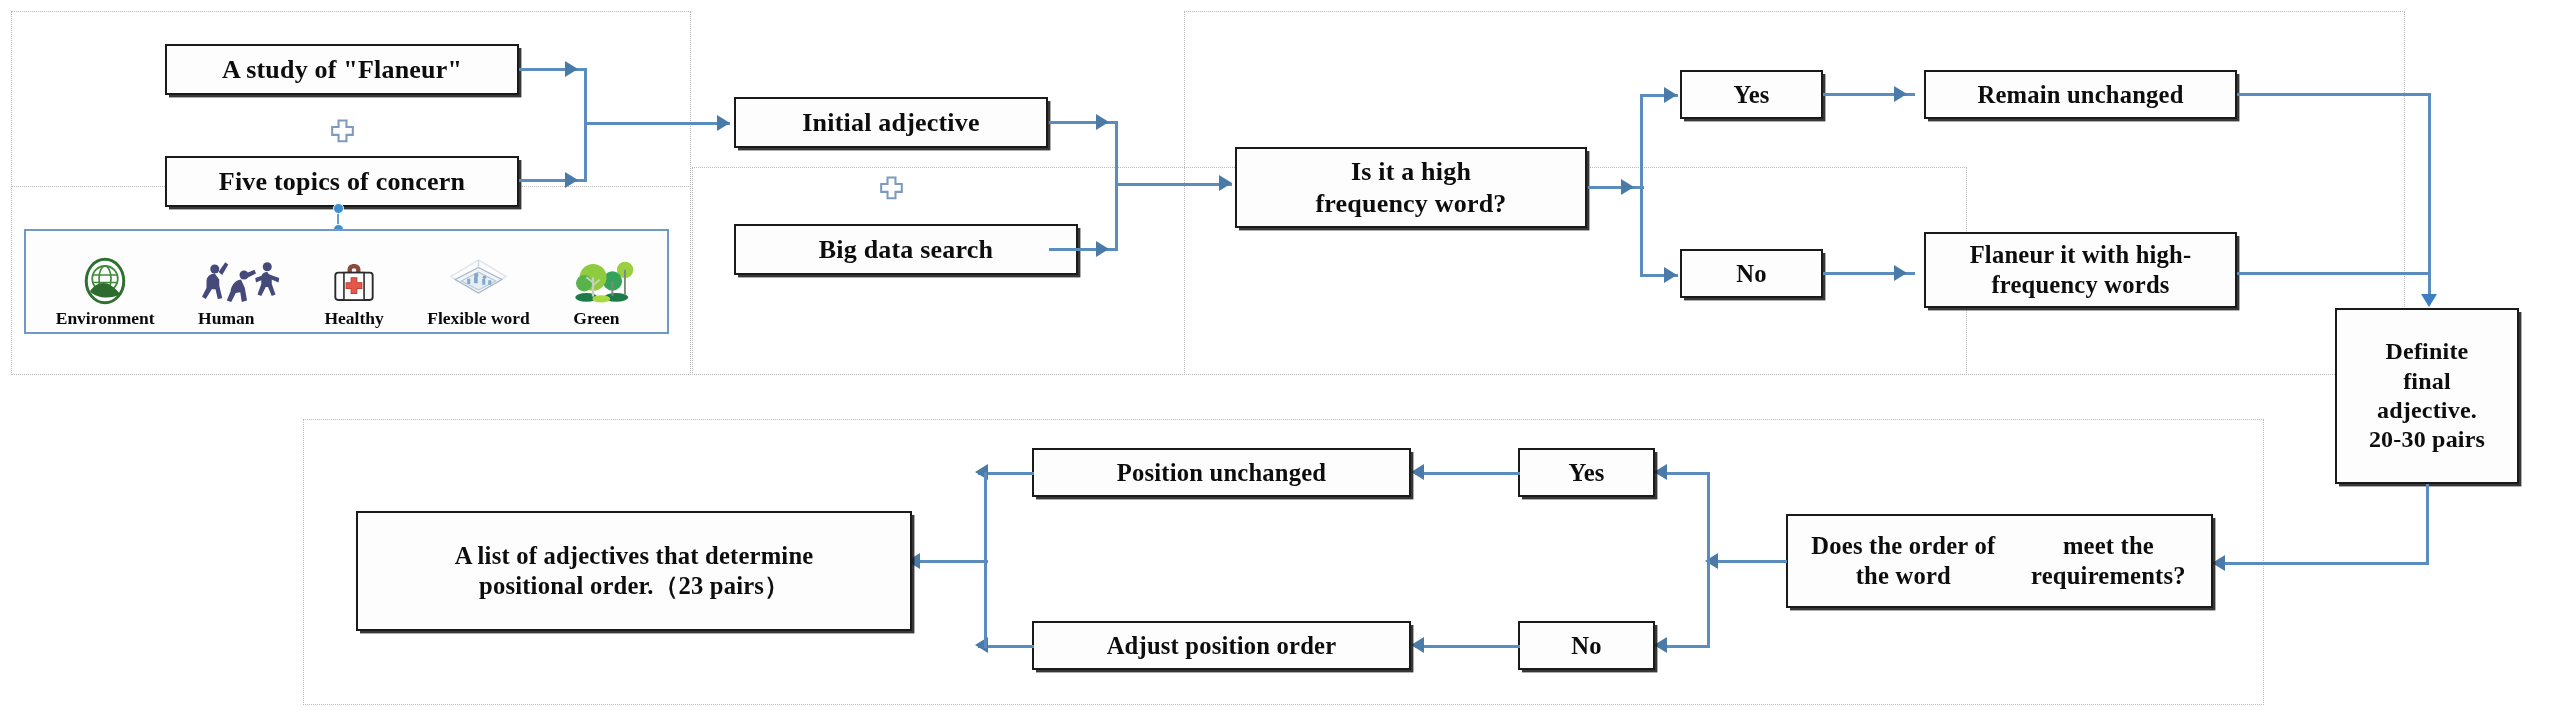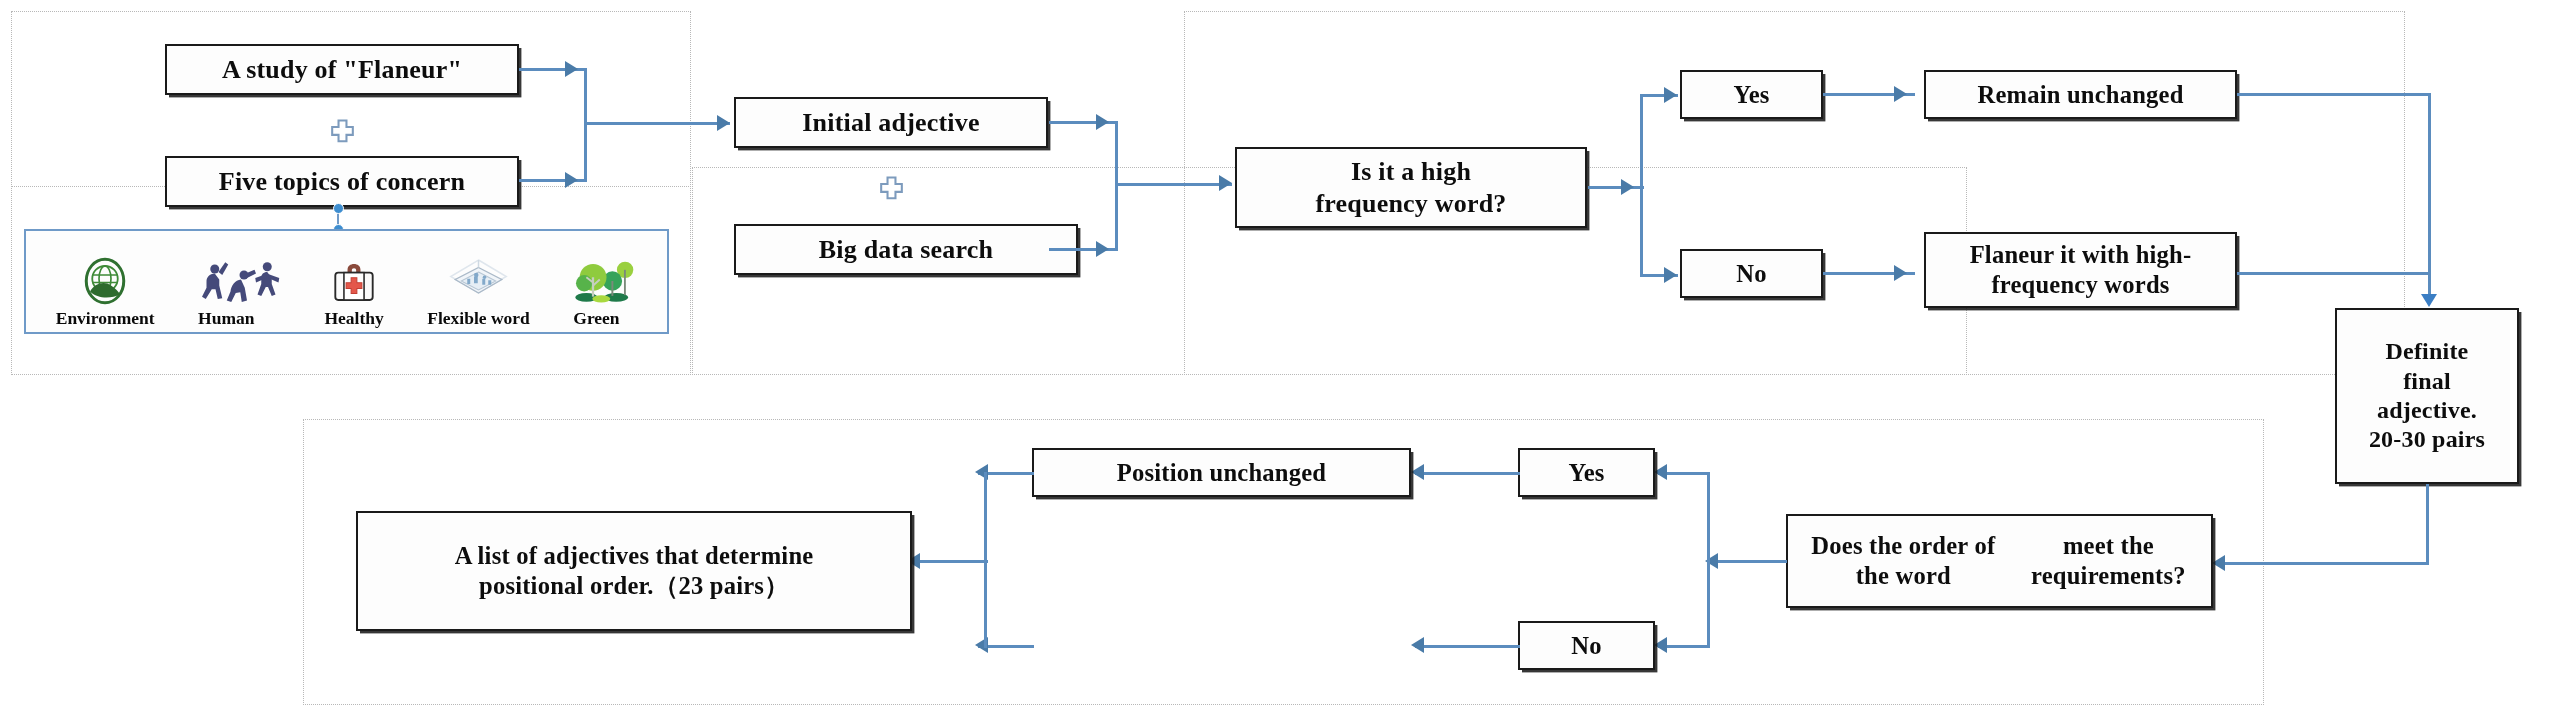--- a/index.html
+++ b/index.html
@@ -346,20 +346,23 @@
   <div class="hline" style="left:1415px; top:472px; width:105px;"></div>
   <div class="arrow left" style="left:1411px; top:464px;"></div>
 
   <div class="hline" style="left:1415px; top:645px; width:105px;"></div>
   <div class="arrow left" style="left:1411px; top:637px;"></div>
 
   <div class="node med" style="left:1032px; top:448px; width:379px; height:49px;">
     <span>Position unchanged</span>
   </div>
 
+  <div class="node med" style="left:1032px; top:621px; width:379px; height:49px;">
+    <span>Adjust position order</span>
+  </div>
 
   <div class="hline" style="left:978px; top:472px; width:56px;"></div>
   <div class="arrow left" style="left:975px; top:464px;"></div>
 
   <div class="hline" style="left:978px; top:645px; width:56px;"></div>
   <div class="arrow left" style="left:975px; top:637px;"></div>
 
   <div class="vline" style="left:984px; top:472px; height:176px;"></div>
 
   <div class="hline" style="left:910px; top:560px; width:78px;"></div>

